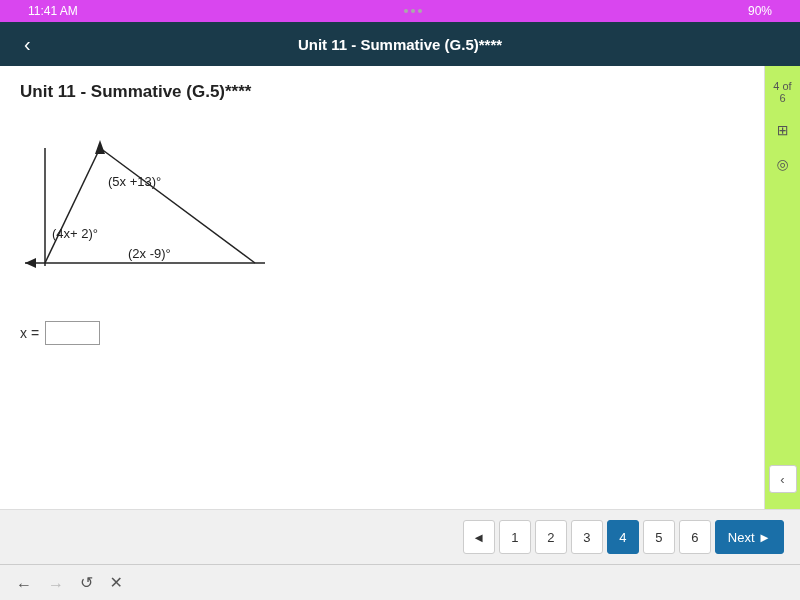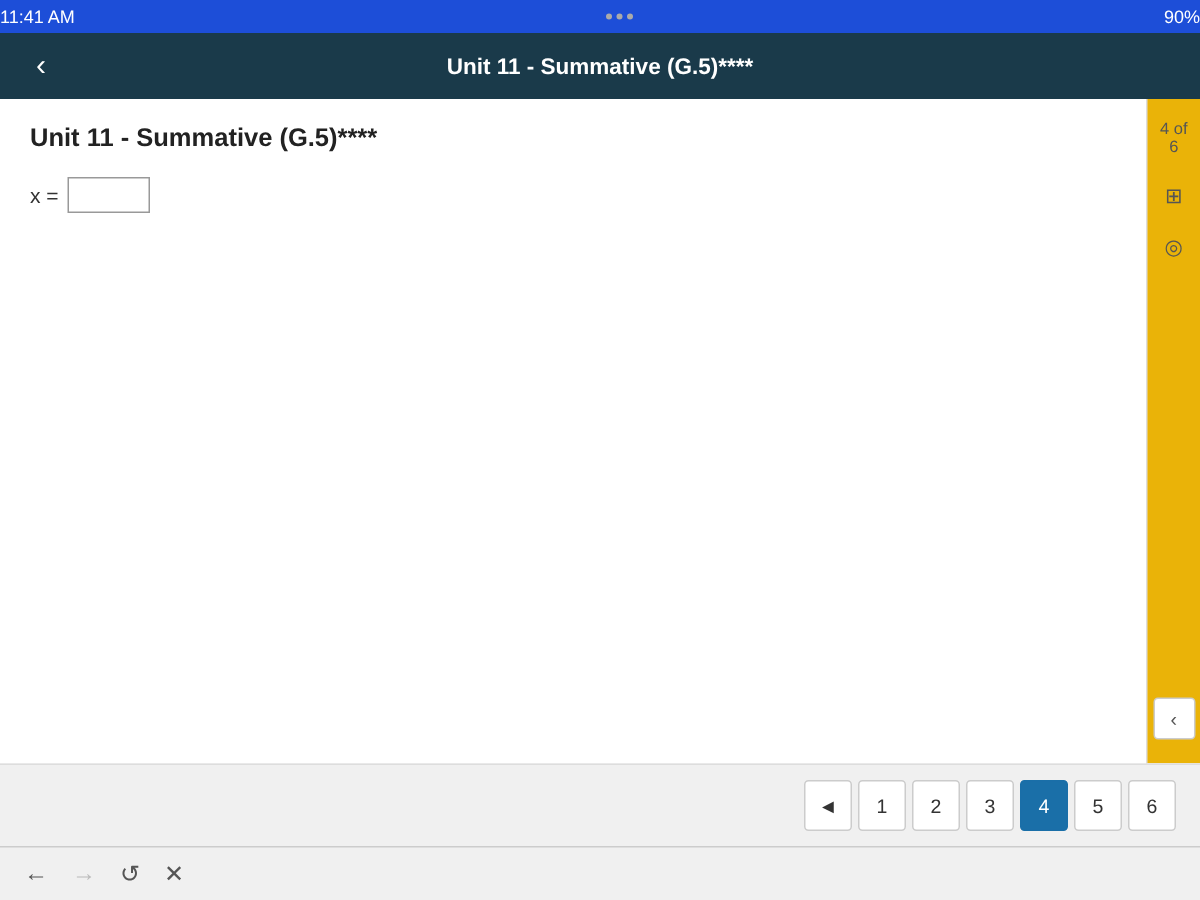--- a/index.html
+++ b/index.html
@@ -8,24 +8,24 @@
       background: #f0f0f0;
       width: 800px;
       height: 600px;
       overflow: hidden;
       display: flex;
       flex-direction: column;
     }
 
     
     .status-bar {
-      background: #1d4ed8;
+      background: #d946ef;
       color: white;
       font-size: 12px;
-      padding: 4px 0;
+      padding: 4px 28px;
       display: flex;
       justify-content: space-between;
       align-items: center;
       height: 22px;
     }
     .status-bar-center {
       display: flex; gap: 3px;
     }
     .status-dot { width: 4px; height: 4px; background: #aaa; border-radius: 50%; }
 
@@ -101,21 +101,21 @@
       border: 1px solid #999;
       width: 55px;
       height: 24px;
       padding: 2px 4px;
       font-size: 13px;
     }
 
     
     .sidebar {
       width: 36px;
-      background: #eab308;
+      background: #bef264;
       border-left: 1px solid #ddd;
       display: flex;
       flex-direction: column;
       align-items: center;
       padding: 8px 0;
       gap: 6px;
     }
     .page-count {
       font-size: 11px;
       color: #555;
@@ -227,20 +227,40 @@
   <button class="header-back">‹</button>
   <span class="header-title">Unit 11 - Summative (G.5)****</span>
 </div>
 
 <div class="main">
 
   <div class="content">
 
     <div class="page-title">Unit 11 - Summative (G.5)****</div>
 
+    <div class="diagram-container">
+      <svg width="260" height="175" viewBox="0 0 260 175">
+
+        <line x1="5" y1="145" x2="245" y2="145" stroke="#222" stroke-width="1.5"></line>
+
+        <line x1="25" y1="30" x2="25" y2="148" stroke="#222" stroke-width="1.5"></line>
+
+        <line x1="25" y1="145" x2="80" y2="30" stroke="#222" stroke-width="1.5"></line>
+
+        <line x1="80" y1="30" x2="235" y2="145" stroke="#222" stroke-width="1.5"></line>
+
+        <polygon points="80,22 75,36 85,36" fill="#222"></polygon>
+
+        <polygon points="5,145 16,140 16,150" fill="#222"></polygon>
+
+        <text x="88" y="68" font-size="13" fill="#222">(5x +13)°</text>
+        <text x="32" y="120" font-size="13" fill="#222">(4x+ 2)°</text>
+        <text x="108" y="140" font-size="13" fill="#222">(2x -9)°</text>
+      </svg>
+    </div>
 
     <div class="input-section">
       <div class="input-row">
         <span>x =</span>
         <input type="text" class="input-box" style="">
       </div>
     </div>
 
   </div>
 
@@ -255,20 +275,21 @@
 
 <div class="bottom-area">
   <div class="pagination">
     <button class="page-btn">◄</button>
     <button class="page-btn">1</button>
     <button class="page-btn">2</button>
     <button class="page-btn">3</button>
     <button class="page-btn active">4</button>
     <button class="page-btn">5</button>
     <button class="page-btn">6</button>
+    <button class="page-btn next-btn">Next ►</button>
   </div>
 </div>
 
 <div class="browser-bar">
   <span class="browser-icon">←</span>
   <span class="browser-icon disabled">→</span>
   <span class="browser-icon">↺</span>
   <span class="browser-icon">✕</span>
 </div>
 

